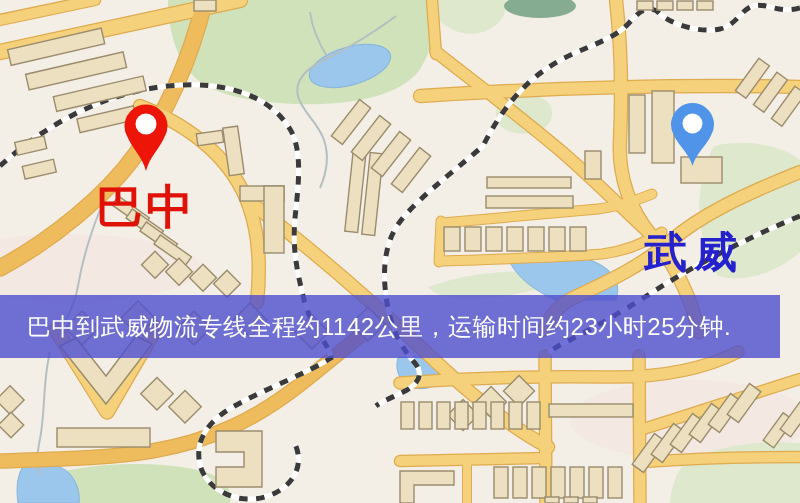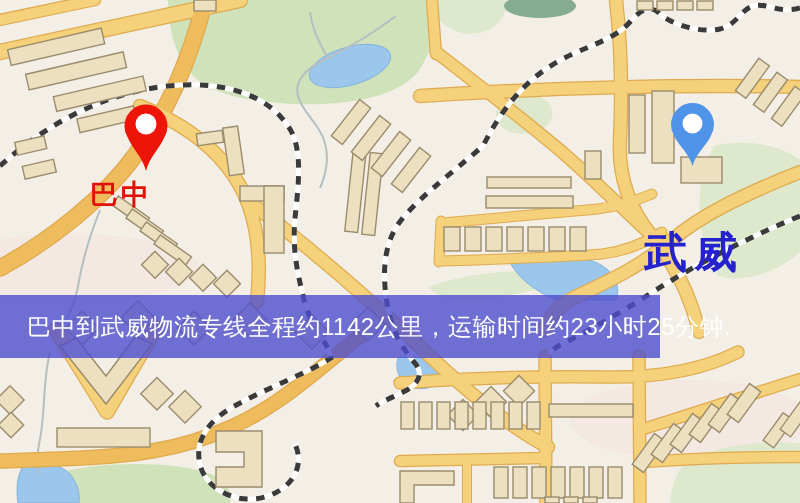--- a/index.html
+++ b/index.html
@@ -14,28 +14,28 @@
   .rail-under{fill:none;stroke:#fff;stroke-linecap:butt;}
   .rail-dash{fill:none;stroke:#3a3a3a;stroke-dasharray:8.5 8.5;stroke-linecap:butt;}
   .bldg{fill:#ece0c0;stroke:#9b8c6d;stroke-width:1.4;}
   .park{fill:#cfe2ba;}
   .park.pale{fill:#dde8cc;}
   .water{fill:#9cc7ec;stroke:#85b3dd;stroke-width:1;}
   .stream{fill:none;stroke:#b4bfc2;stroke-width:2;}
   .pink{fill:#f3e2de;opacity:.55;}
 
   
-  .banner{position:absolute;left:0;top:295px;width:660px;height:63px;
+  .banner{position:absolute;left:0;top:295px;width:780px;height:63px;
           background:rgba(77,78,205,.80);display:flex;align-items:center;}
   .banner span{color:#fff;font-size:24px;letter-spacing:.5px;padding-left:27px;white-space:nowrap;}
 
   
   .city-label{position:absolute;font-weight:700;white-space:nowrap;
               font-family:"Liberation Serif","DejaVu Serif",serif;}
-  .city-label.origin{left:90px;top:176px;font-size:28px;letter-spacing:3px;color:#e01208;}
+  .city-label.origin{left:96px;top:176px;font-size:47px;letter-spacing:3px;color:#e01208;}
   .city-label.dest{left:644px;top:179px;font-size:43px;letter-spacing:7px;color:#2421cd;margin-top:45px;}
 
   
   .pin{position:absolute;}
   .pin.origin{left:123px;top:100px;}
   .pin.dest{left:669px;top:101px;}
 </style>
 </head>
 <body>
 

